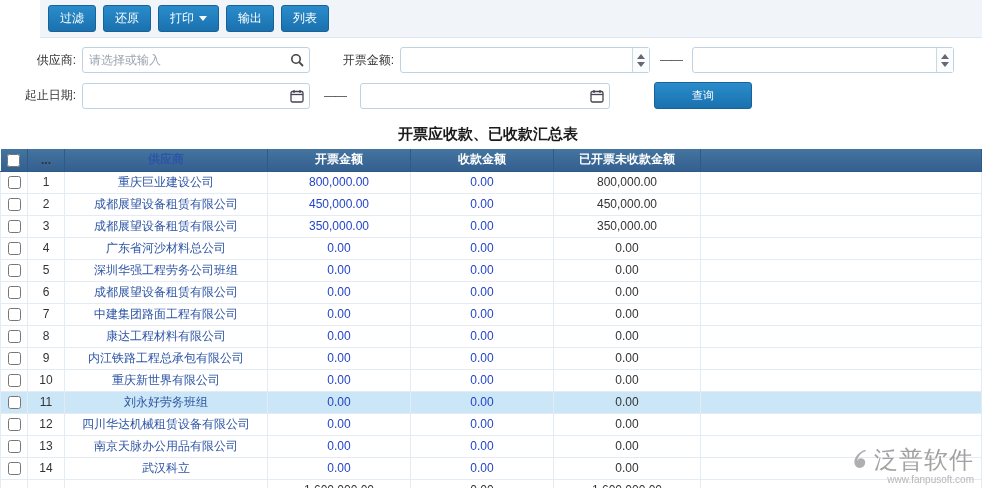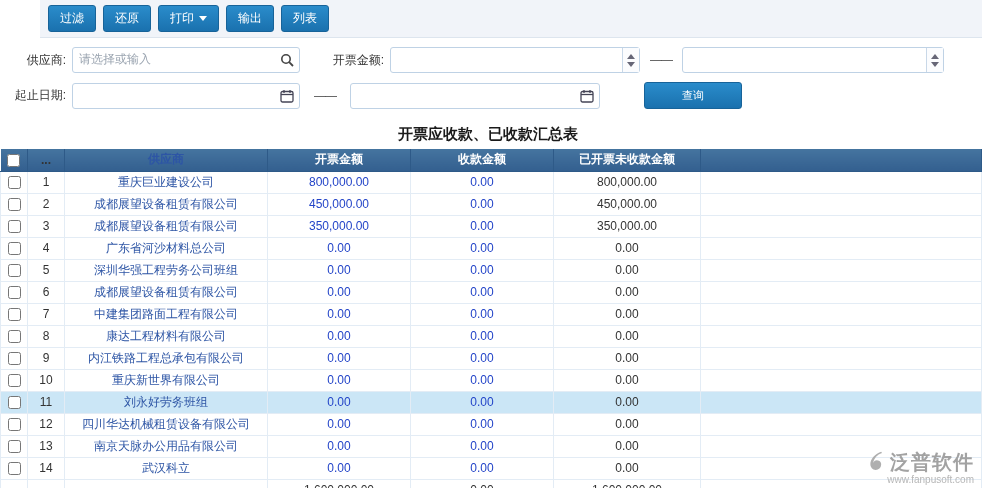--- a/index.html
+++ b/index.html
@@ -21,30 +21,30 @@
     display: inline-flex; align-items: center; gap: 5px;
     font-family: "Liberation Sans", sans-serif;
   }
   .caret-down {
     width: 0; height: 0; display:inline-block;
     border-left: 4px solid transparent; border-right: 4px solid transparent;
     border-top: 5px solid #fff;
   }
 
   
-  .filters { padding: 9px 10px 6px 2px; }
+  .filters { padding: 9px 10px 6px 12px; }
   .filter-row { display: flex; align-items: center; margin-bottom: 9px; }
   .flabel { width: 64px; text-align: right; margin-right: 6px; color:#333; white-space: nowrap; }
   .field {
     height: 26px; background:#fff; border:1px solid #bfd2e5; border-radius:3px;
     display:flex; align-items:center; position:relative;
   }
   .text-input {
     border:none; outline:none; background:transparent; flex:1;
-    padding: 0 6px; font-size:12px; color:#c2410c; font-family:Liberation Mono, monospace;
+    padding: 0 6px; font-size:12px; color:#c2410c; font-family:Liberation Sans, sans-serif;
   }
   .text-input::placeholder { color:#9aa4b0; }
   .icon-btn {
     width: 24px; height: 100%; display:flex; align-items:center; justify-content:center;
     cursor:pointer; flex: 0 0 auto;
   }
   .spin {
     width: 17px; height: 100%; border-left: 1px solid #c9d8e8;
     display:flex; flex-direction:column; align-items:center; justify-content:center; gap:3px;
     cursor:pointer; flex: 0 0 auto; background: #fbfcfe;
@@ -86,21 +86,21 @@
   tr.highlight td { background: #cbe6f6; }
   tr.total-row td { color:#333; border-top: 1px solid #c7d5e4; }
   input[type="checkbox"] { width: 13px; height: 13px; margin: 0; vertical-align: middle; cursor:pointer; }
 
   
   .watermark {
     position: absolute; right: 8px; bottom: 3px; text-align: right;
     pointer-events: none; z-index: 5; opacity: .95;
   }
   .wm-top { display:flex; align-items:center; justify-content:flex-end; gap:3px; }
-  .wm-brand { font-size: 20px; font-weight: bold; color: #9e9e9e; letter-spacing: 1px; }
+  .wm-brand { font-size: 24px; font-weight: normal; color: #9e9e9e; letter-spacing: 1px; }
   .wm-url { font-size: 10px; color: #b3b3b3; margin-top: -2px; }
 </style>
 </head>
 <body>
 
 <div class="toolbar">
   <button class="tb-btn">
       <span>过滤</span>
     </button>
   <button class="tb-btn">

